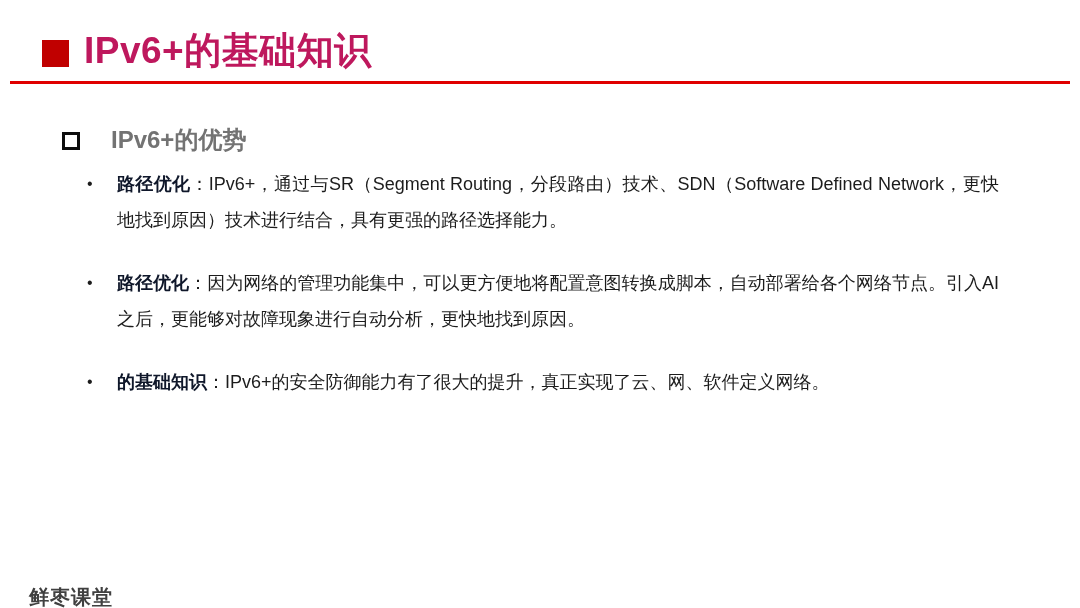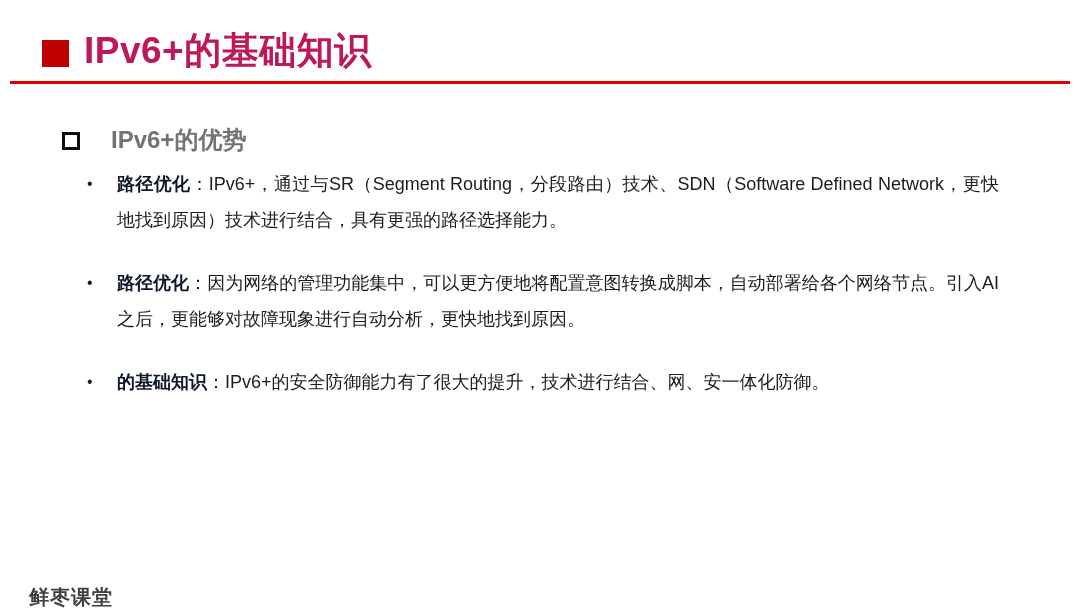--- a/index.html
+++ b/index.html
@@ -138,19 +138,19 @@
     <li class="bullet-item">
       <span class="bullet-dot">•</span>
       <span class="bullet-label">路径优化</span><span class="bullet-sep">：</span><span class="bullet-text">IPv6+，通过与SR（Segment Routing，分段路由）技术、SDN（Software Defined Network，更快地找到原因）技术进行结合，具有更强的路径选择能力。</span>
     </li>
     <li class="bullet-item">
       <span class="bullet-dot">•</span>
       <span class="bullet-label">路径优化</span><span class="bullet-sep">：</span><span class="bullet-text">因为网络的管理功能集中，可以更方便地将配置意图转换成脚本，自动部署给各个网络节点。引入AI之后，更能够对故障现象进行自动分析，更快地找到原因。</span>
     </li>
     <li class="bullet-item">
       <span class="bullet-dot">•</span>
-      <span class="bullet-label">的基础知识</span><span class="bullet-sep">：</span><span class="bullet-text">IPv6+的安全防御能力有了很大的提升，技术进行结合、网、安一体化防御。</span>
+      <span class="bullet-label">的基础知识</span><span class="bullet-sep">：</span><span class="bullet-text">IPv6+的安全防御能力有了很大的提升，真正实现了云、网、软件定义网络。</span>
     </li>
   </ul>
 
   <div class="watermark">鲜枣课堂</div>
 
 </div>
 
 </body></html>

